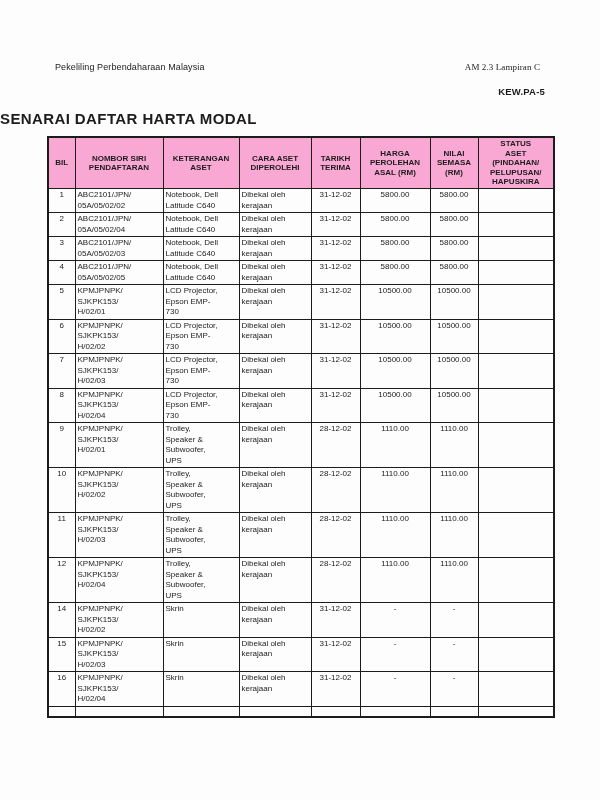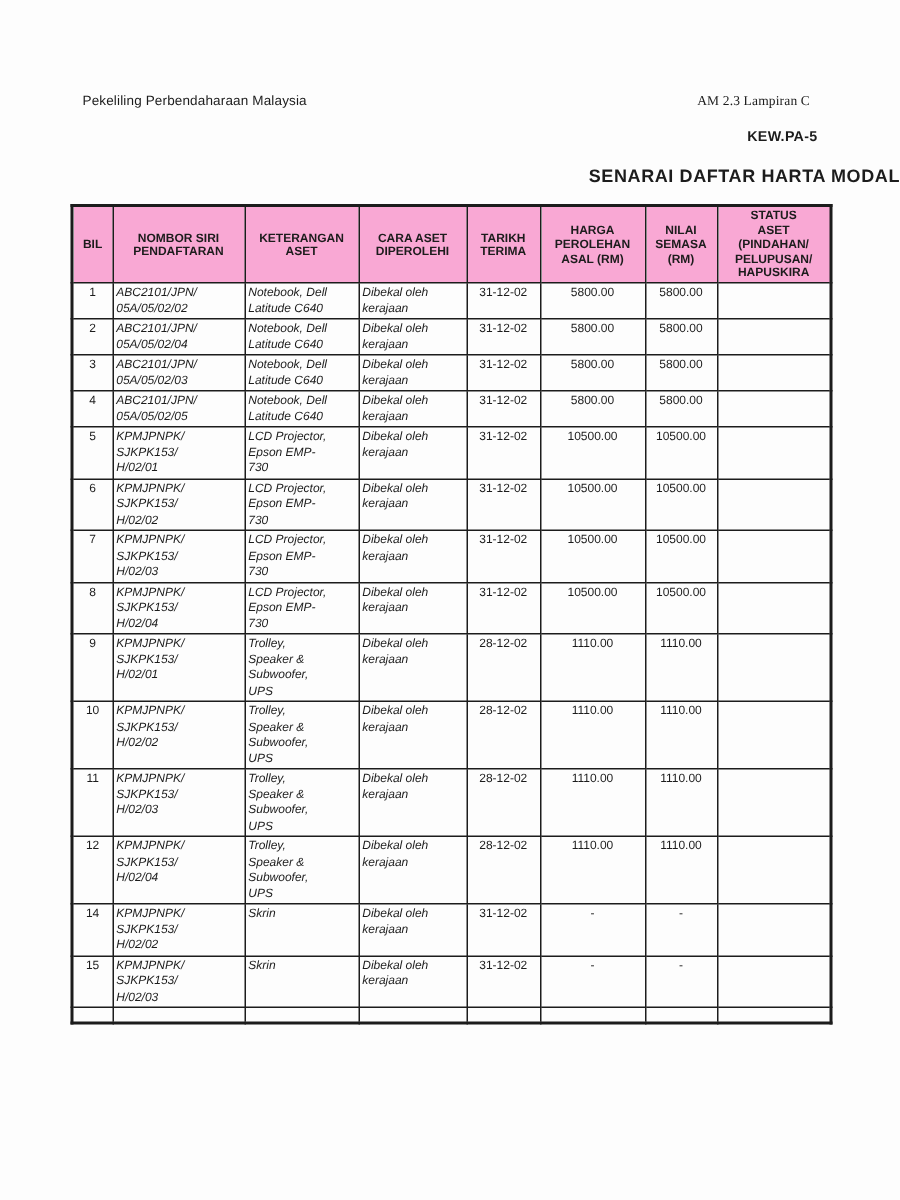--- a/index.html
+++ b/index.html
@@ -22,22 +22,22 @@
   .hdr-right{
     position:absolute;right:60px;top:62px;
     font-size:9px;letter-spacing:0.1px;font-family:Liberation Serif, serif;
   }
   .form-code{
     position:absolute;right:55px;top:86px;
     font-size:9.5px;font-weight:bold;letter-spacing:0.2px;padding-left:40px;
   }
   .doc-title{
     position:absolute;left:0;right:0;top:110px;
-    text-align:right;
-    font-size:12px;font-weight:bold;letter-spacing:0.4px;
+    text-align:left;
+    font-size:15px;font-weight:bold;letter-spacing:0.4px;
   }
   .table-wrap{
     position:absolute;left:47px;top:136px;
   }
   table.asset{
     border-collapse:collapse;
     table-layout:fixed;
     border:2px solid #1c1c1c;
     background:#fdfdfd;
   }
@@ -53,21 +53,21 @@
   table.asset th{
     background:#f9a8d4;
     font-weight:bold;
     text-align:center;
     vertical-align:middle;
     line-height:9.5px;
     height:48px;
     padding:1px 1px;
   }
   td.col-bil{text-align:center;}
-  td.col-nombor, td.col-keterangan, td.col-cara{text-align:left;padding-left:3px;font-style:italic;}
+  td.col-nombor, td.col-keterangan, td.col-cara{text-align:left;padding-left:3px;}
   td.col-tarikh, td.col-harga, td.col-nilai, td.col-status{text-align:center;}
   tbody tr:last-child td{height:9px;padding:0;}
 </style>
 </head>
 <body>
 
 <div class="sheet">
 
   <div class="hdr-left">Pekeliling Perbendaharaan Malaysia</div>
 
@@ -310,20 +310,33 @@
 H/02/03</td>
             <td class="col-keterangan">Skrin</td>
             <td class="col-cara">Dibekal oleh
 kerajaan</td>
             <td class="col-tarikh">31-12-02</td>
             <td class="col-harga">-</td>
             <td class="col-nilai">-</td>
             <td class="col-status"></td>
           </tr>
           <tr>
+            <td class="col-bil">16</td>
+            <td class="col-nombor">KPMJPNPK/
+SJKPK153/
+H/02/04</td>
+            <td class="col-keterangan">Skrin</td>
+            <td class="col-cara">Dibekal oleh
+kerajaan</td>
+            <td class="col-tarikh">31-12-02</td>
+            <td class="col-harga">-</td>
+            <td class="col-nilai">-</td>
+            <td class="col-status"></td>
+          </tr>
+          <tr>
             <td class="col-bil"></td>
             <td class="col-nombor"></td>
             <td class="col-keterangan"></td>
             <td class="col-cara"></td>
             <td class="col-tarikh"></td>
             <td class="col-harga"></td>
             <td class="col-nilai"></td>
             <td class="col-status"></td>
           </tr>
         </tbody>

